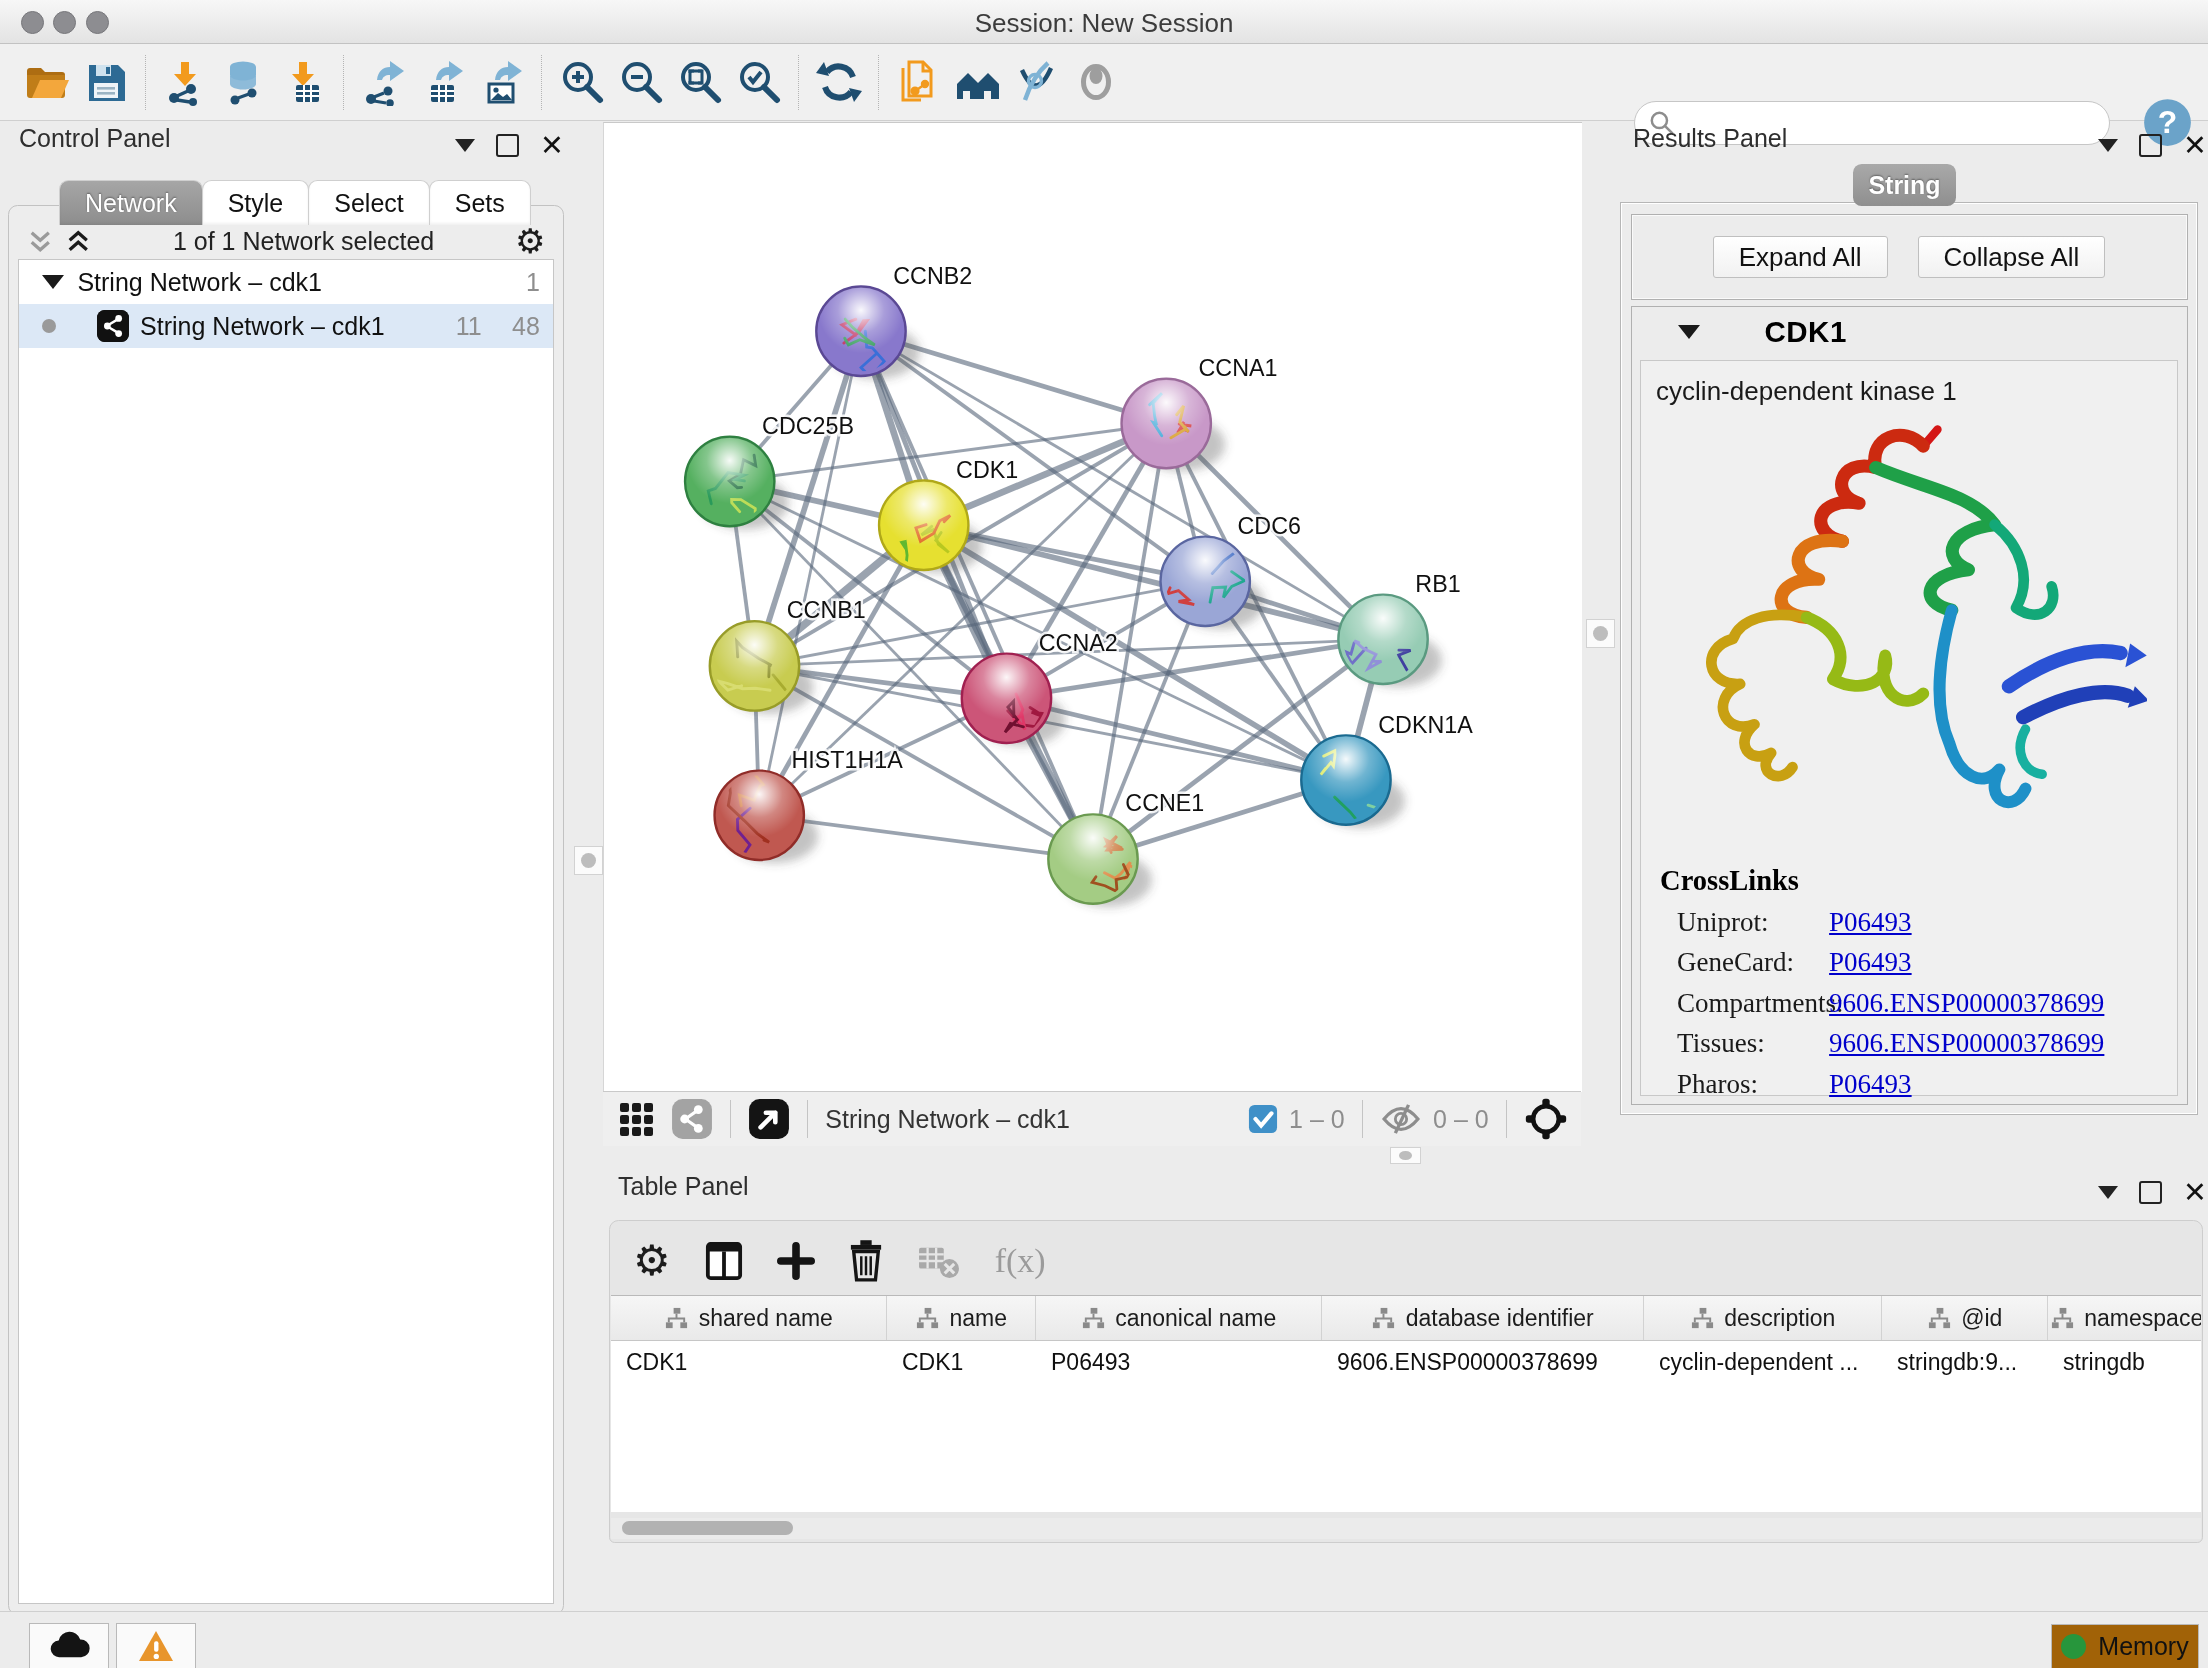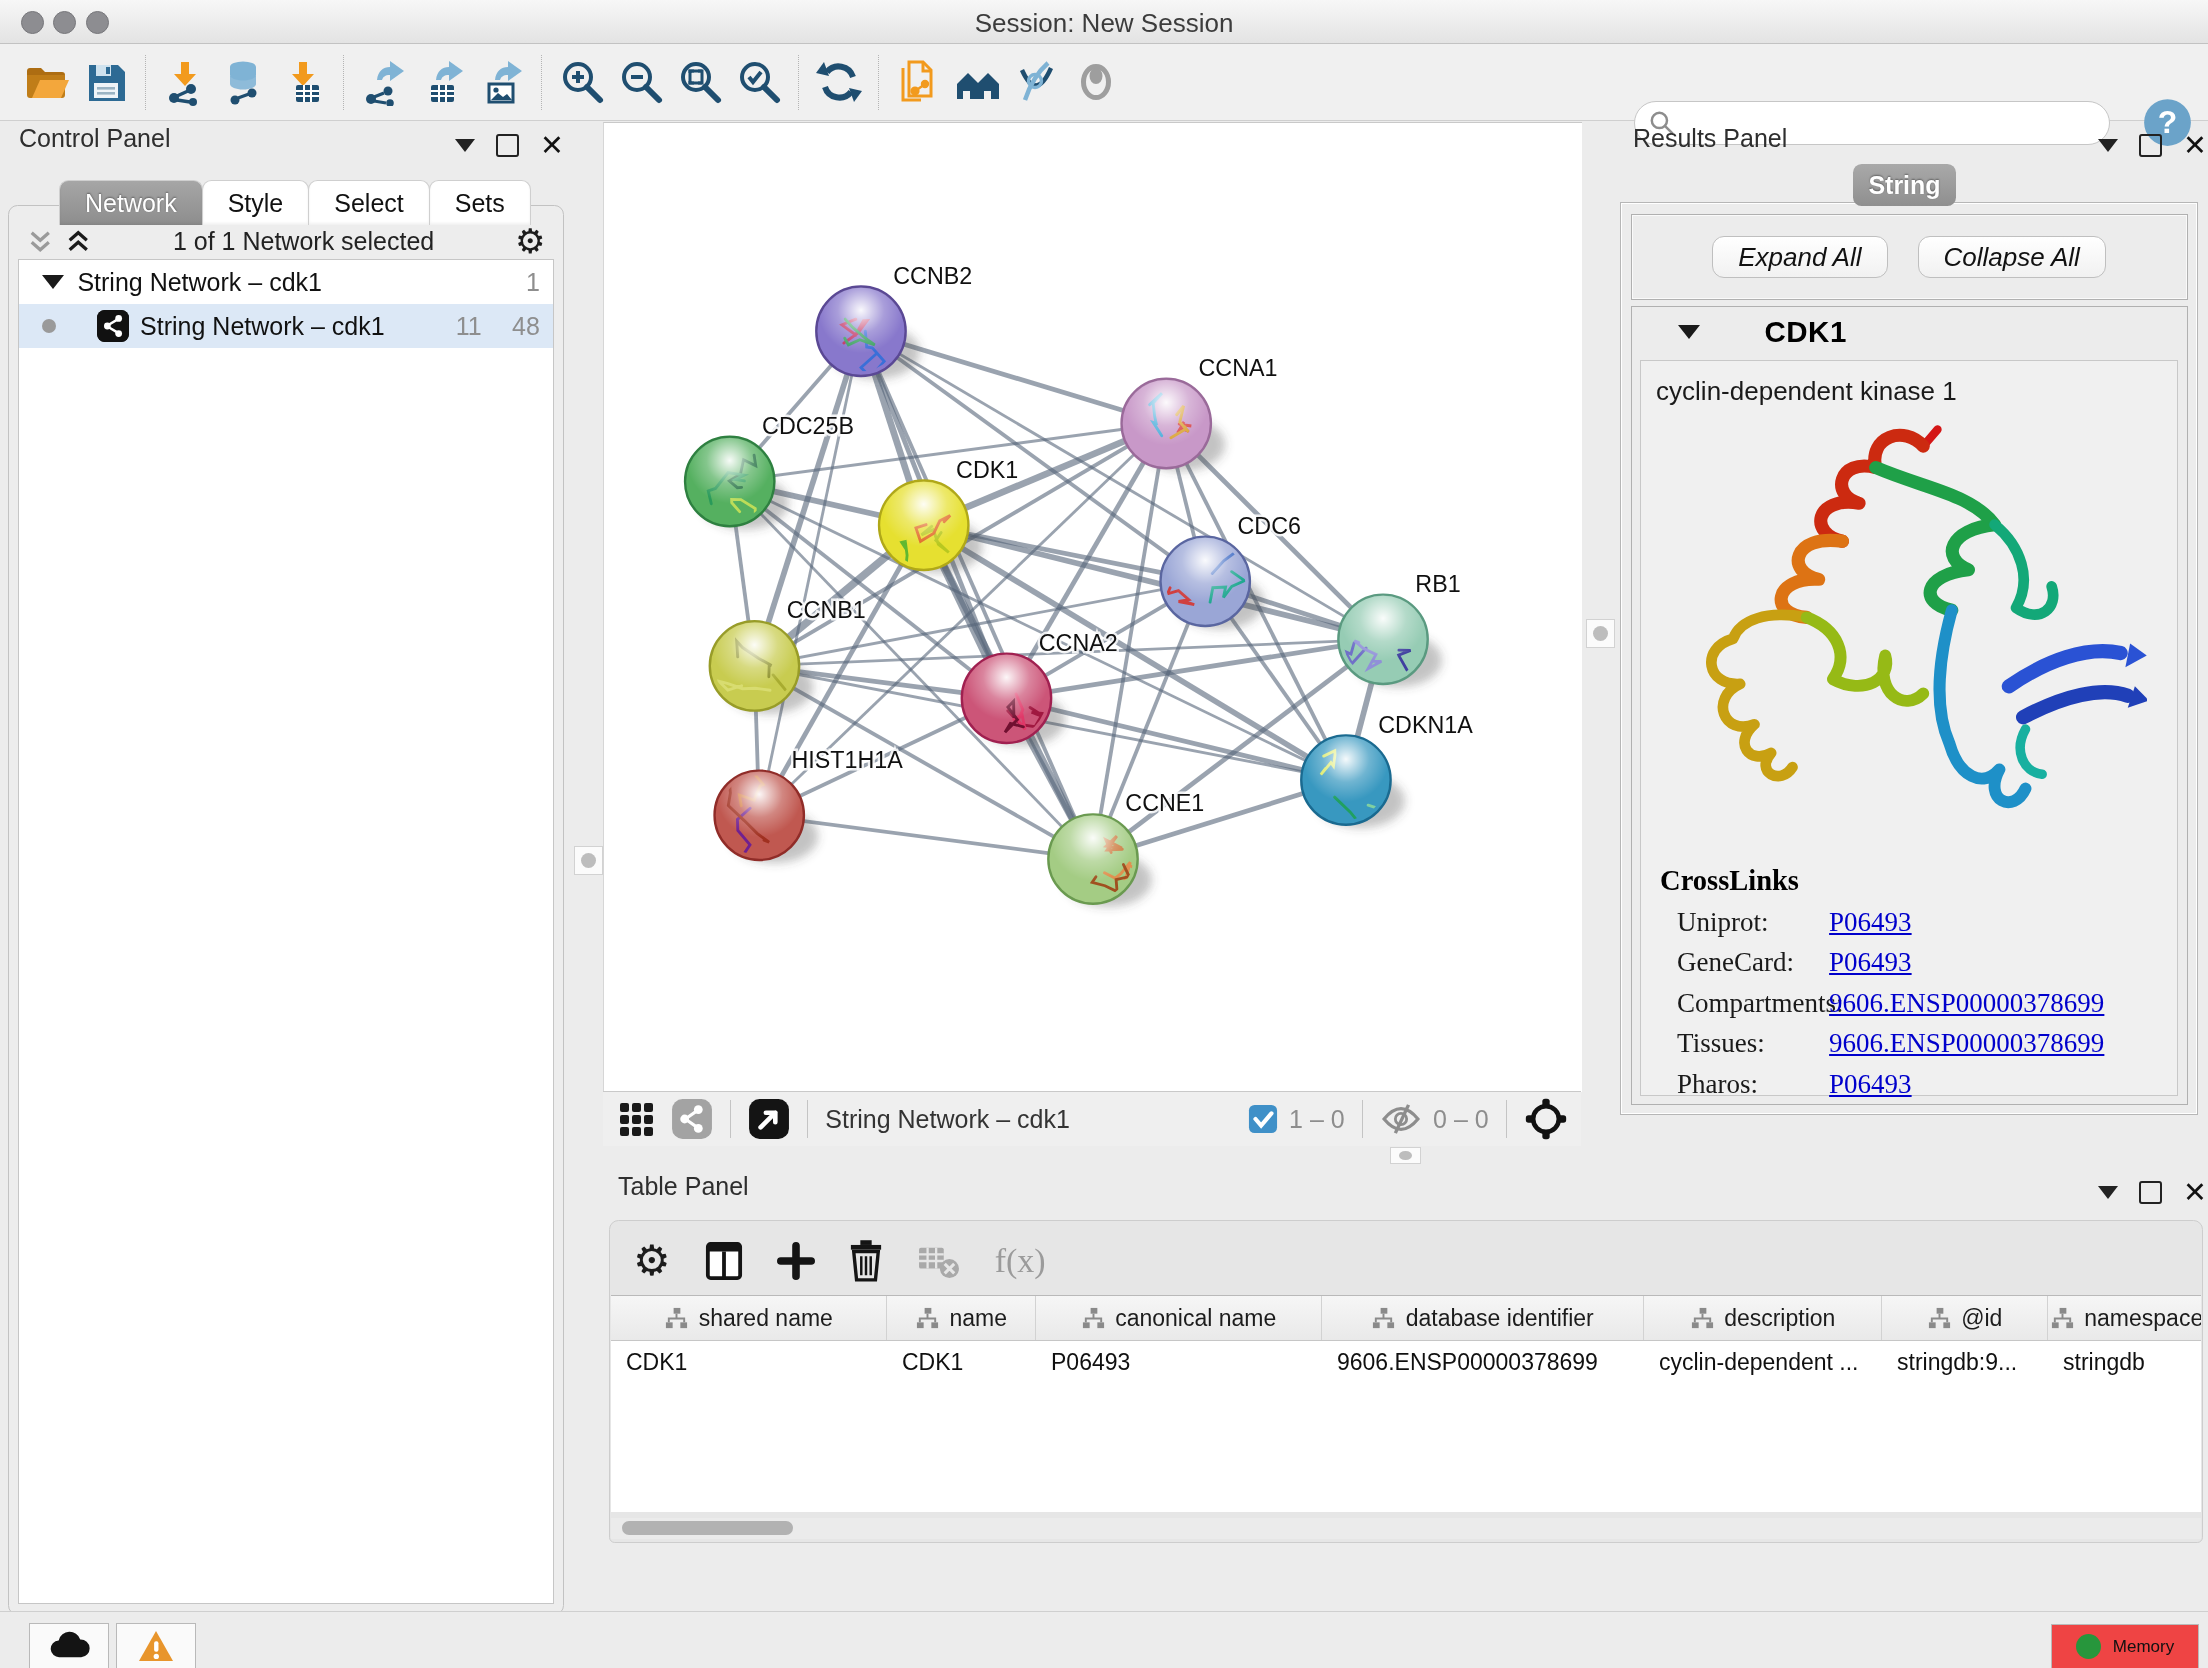--- a/index.html
+++ b/index.html
@@ -63,21 +63,21 @@
   .splitdot i{width:15px;height:15px;border-radius:50%;background:#bdbdbd;display:block;}
   
   .rp-outer{position:absolute;left:1620px;top:202px;width:576px;height:911px;background:#ececec;
       border:1px solid #b6b6b6;box-shadow:0 0 0 1px #fff inset;}
   .rp-tab{position:absolute;left:1853px;top:164px;width:103px;height:42px;border-radius:8.6px;
       background:linear-gradient(#a9a9a9,#8f8f8f);color:#fff;font-size:25px;display:flex;
       align-items:center;justify-content:center;text-shadow:0 -1px 1.9px rgba(0,0,0,.4);z-index:3;font-weight:bold;}
   .rp-btnbox{position:absolute;left:9.5px;top:11.4px;width:555px;height:84px;border:1px solid #b0b0b0;
       box-shadow:0 0 0 1px #fafafa inset;display:flex;align-items:center;justify-content:center;gap:30px;}
   .rp-btn{height:40px;padding:0 25px;background:linear-gradient(#ffffff,#f1f1f1);border:1px solid #bfbfbf;
-      border-radius:12px;font-size:26px;color:#111;display:flex;align-items:center;font-style:italic;}
+      border-radius:3px;font-size:26px;color:#111;display:flex;align-items:center;}
   .rp-cdk{position:absolute;left:9.5px;top:103px;width:555px;height:797px;border:1px solid #b0b0b0;background:#ececec;}
   .rp-cdkhead{height:49px;display:flex;align-items:center;}
   .rp-cdkhead .tri-down{margin:0 0 0 46px;}
   .rp-cdkhead b{font-size:29.5px;margin-left:65px;letter-spacing:0.5px;}
   .rp-inner{position:absolute;left:8.6px;top:53px;width:536px;height:734px;border:1px solid #c8c8c8;background:#f0f0f0;}
   .rp-desc{font-size:26px;color:#1a1a1a;margin:15px 0 0 15px;}
   .xl-head{font-family:"Liberation Serif","DejaVu Serif",serif;font-weight:bold;font-size:28.5px;margin:17px 0 5.7px 19px;}
   .xl-row{display:flex;font-family:"Liberation Serif","DejaVu Serif",serif;font-size:27px;margin:9.5px 0 0 36px;}
   .xl-label{width:152px;color:#1a1a1a;flex:0 0 auto;}
   .xl-link{color:#0000cc;text-decoration:underline;}
@@ -97,22 +97,22 @@
   .td{font-size:23px;color:#101010;padding-left:15px;box-sizing:border-box;overflow:hidden;
       white-space:nowrap;flex:0 0 auto;}
   .hscroll{position:absolute;left:1px;top:297px;width:1590px;height:21px;background:#ebebeb;}
   .hscroll i{position:absolute;left:11.4px;top:2.9px;width:171px;height:14.3px;border-radius:7.6px;background:#b2b2b2;}
   .tp-tabs{position:absolute;left:0;top:1550px;width:2208px;display:flex;justify-content:center;}
   
   .statusbar{position:absolute;left:0;top:1611px;width:2208px;height:57px;background:#ececec;
       border-top:1px solid #cfcfcf;}
   .sq-btn{position:absolute;top:11.4px;width:78px;height:44px;background:#fafafa;border:1.9px solid #b9b9b9;
       display:flex;align-items:center;justify-content:center;}
-  .mem-btn{position:absolute;top:12.4px;left:2051px;width:146px;height:43px;background:#ef4444;
-      border:1.9px solid #b9b9b9;display:flex;align-items:center;justify-content:center;gap:12px;font-size:17px;color:#111;}
+  .mem-btn{position:absolute;top:12.4px;left:2051px;width:146px;height:43px;background:#a16207;
+      border:1.9px solid #b9b9b9;display:flex;align-items:center;justify-content:center;gap:12px;font-size:25px;color:#111;}
   .mem-dot{width:25px;height:25px;border-radius:50%;background:#27963c;}
   .chev{display:block;}
 </style>
 </head>
 <body>
 
 <div id="app">
 
   <div class="titlebar">
     <span class="tl" style="left:21px"></span>

